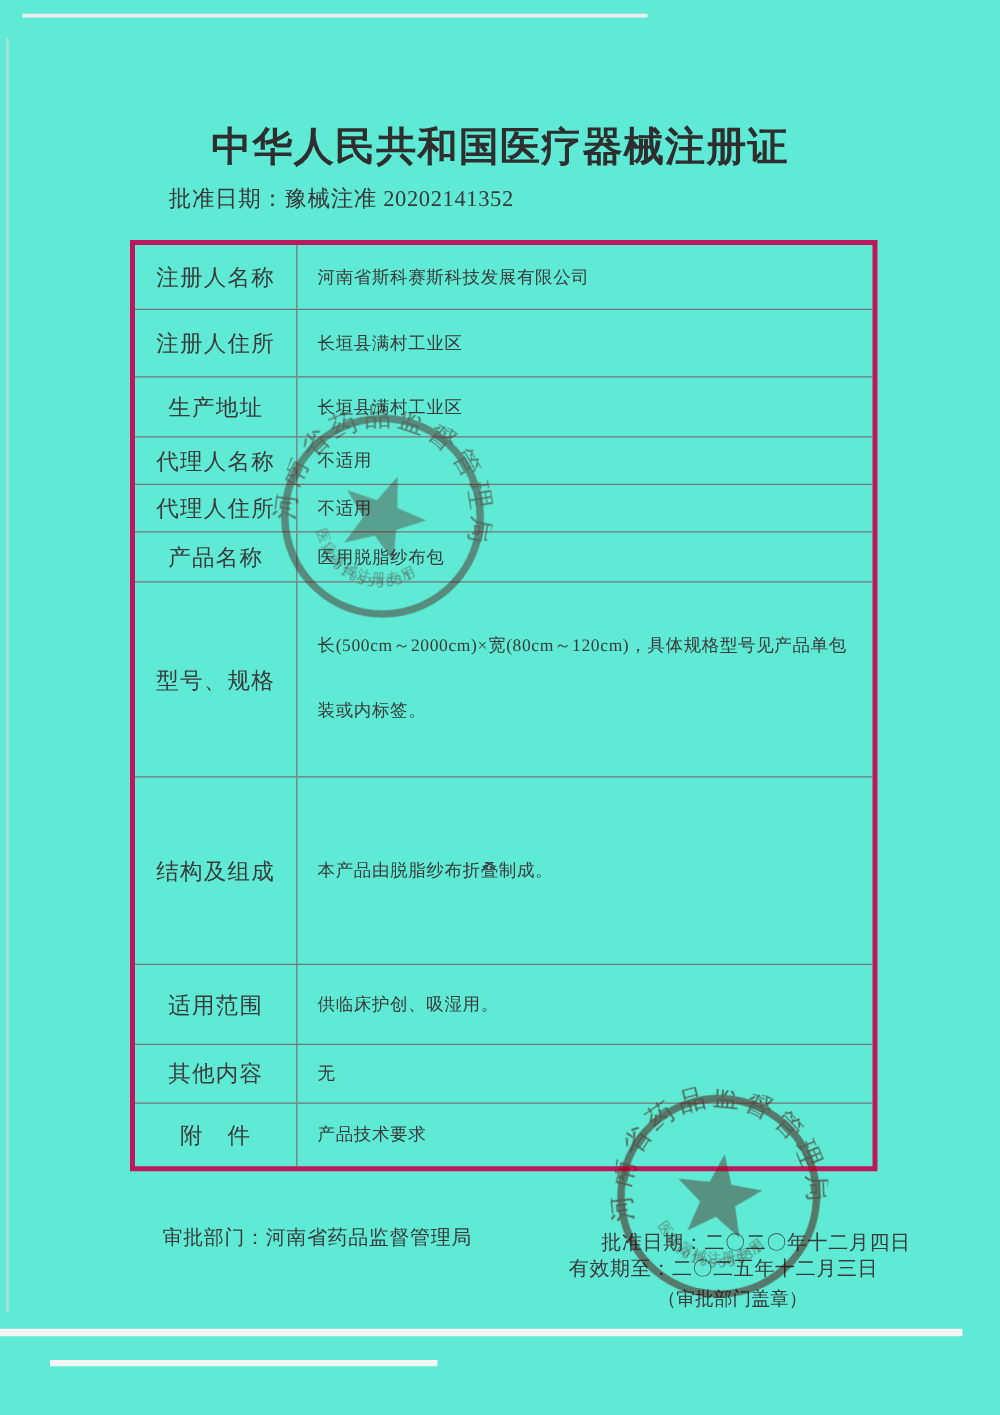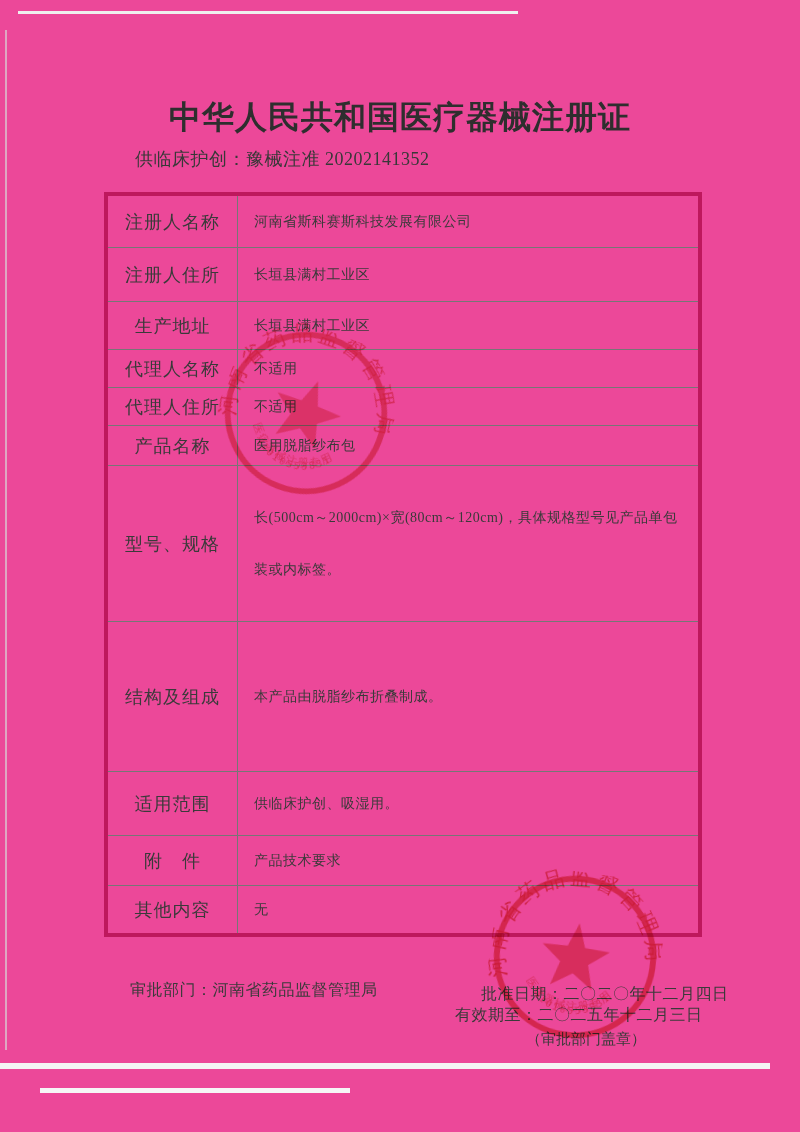--- a/index.html
+++ b/index.html
@@ -1,20 +1,20 @@
 <!DOCTYPE html>
 <html><head>
 <meta charset="utf-8">
 <style>
   * { margin:0; padding:0; box-sizing:border-box; }
   html,body { background:#ffffff; }
   body { font-family:"Liberation Serif","DejaVu Serif",serif; color:#3a3a3a; }
   .page {
     position:relative; width:800px; height:1132px; margin:0 auto;
-    background:#ec4899; overflow:hidden;
+    background:#5eead4; overflow:hidden;
   }
   
   .scan-left { position:absolute; left:5px; top:30px; width:2px; height:1020px; background:#d9d9d9; opacity:.65; }
   .scan-top { position:absolute; left:18px; top:11px; width:500px; height:3px; background:#efefef; }
   .scan-bottom1 { position:absolute; left:0px; top:1063px; width:770px; height:6px; background:#f4f4f4; }
   .scan-bottom2 { position:absolute; left:40px; top:1088px; width:310px; height:5px; background:#f6f6f6; }
 
   .title {
     position:absolute; left:0; top:96px; width:100%;
     text-align:center; font-size:32px; font-weight:700; letter-spacing:1px; color:#2e2e2e;
@@ -64,21 +64,21 @@
 
 <div class="page">
 
   <div class="scan-left"></div>
   <div class="scan-top"></div>
   <div class="scan-bottom1"></div>
   <div class="scan-bottom2"></div>
 
   <div class="title">中华人民共和国医疗器械注册证</div>
 
-  <div class="cert-line"><span>供临床护创：</span><span>豫械注准 20202141352</span></div>
+  <div class="cert-line"><span>批准日期：</span><span>豫械注准 20202141352</span></div>
 
   <div class="reg-table">
     <div class="row r1">
       <div class="cell-label">注册人名称</div>
       <div class="cell-value">河南省斯科赛斯科技发展有限公司</div>
     </div>
     <div class="row r2">
       <div class="cell-label">注册人住所</div>
       <div class="cell-value">长垣县满村工业区</div>
     </div>
@@ -103,27 +103,27 @@
       <div class="cell-value multiline">长(500cm～2000cm)×宽(80cm～120cm)，具体规格型号见产品单包装或内标签。</div>
     </div>
     <div class="row r8">
       <div class="cell-label">结构及组成</div>
       <div class="cell-value">本产品由脱脂纱布折叠制成。</div>
     </div>
     <div class="row r9">
       <div class="cell-label">适用范围</div>
       <div class="cell-value">供临床护创、吸湿用。</div>
     </div>
+    <div class="row r11">
+      <div class="cell-label">其他内容</div>
+      <div class="cell-value">无</div>
+    </div>
     <div class="row r10">
       <div class="cell-label">附　件</div>
       <div class="cell-value">产品技术要求</div>
-    </div>
-    <div class="row r11">
-      <div class="cell-label">其他内容</div>
-      <div class="cell-value">无</div>
     </div>
   </div>
 
   <div class="footer">
     <div class="dept">审批部门：河南省药品监督管理局</div>
     <div class="date1">批准日期：二〇二〇年十二月四日</div>
     <div class="date2">有效期至：二〇二五年十二月三日</div>
     <div class="seal-note">（审批部门盖章）</div>
   </div>
 

